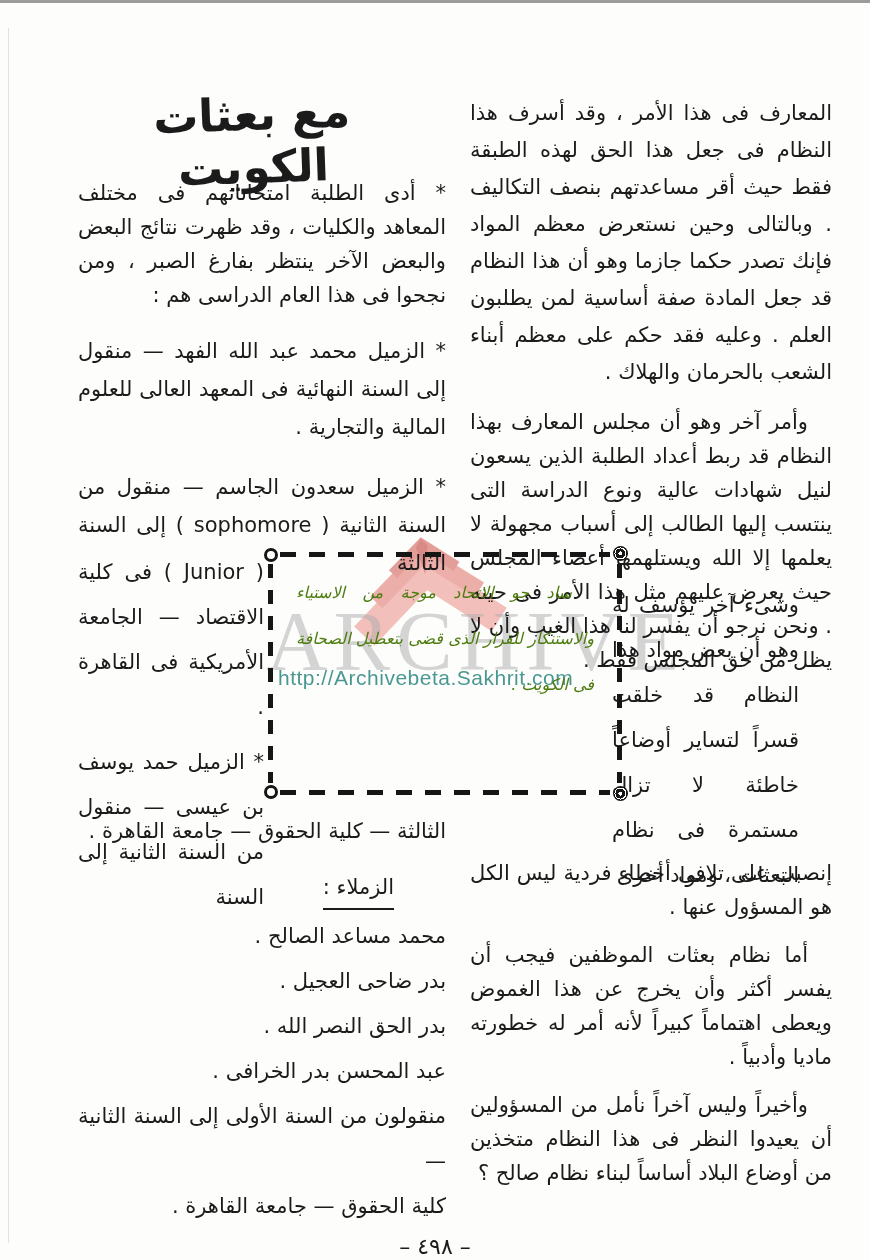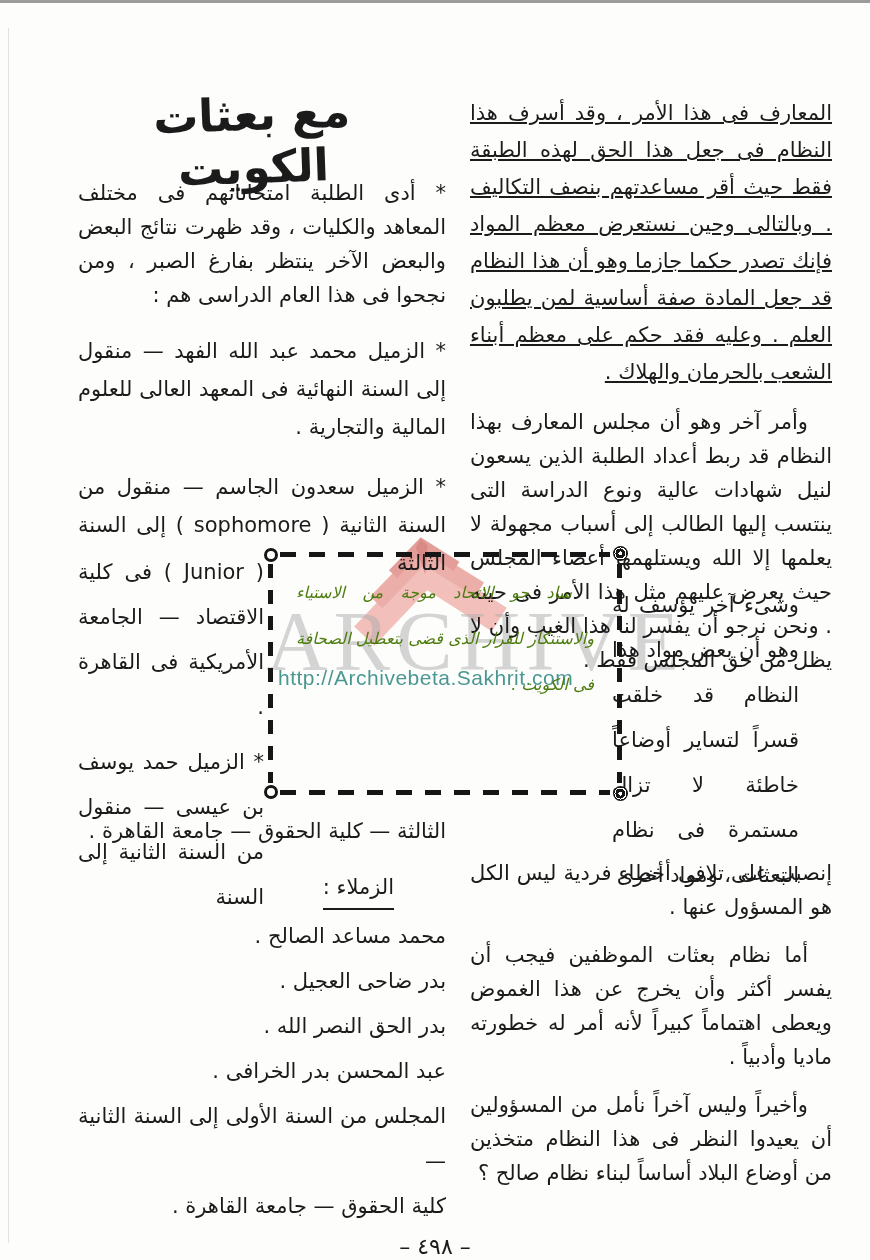--- a/index.html
+++ b/index.html
@@ -38,21 +38,21 @@
   .left-bottom .cont{line-height:34px;}
   .colleagues-heading{
     display:inline-block;margin:26px 52px 4px 0;padding-bottom:8px;
     border-bottom:2px solid #1b1b1b;font-size:21px;line-height:26px;
   }
   .colleague{line-height:45px;margin-right:52px;}
   .transfer1{line-height:45px;margin-top:4px;}
   .transfer2{line-height:45px;margin-right:52px;}
 
   .right-wide-top{position:absolute;top:95px;left:470px;width:362px;}
-  .right-wide-top .p1{line-height:37px;margin-bottom:14px;text-decoration:underline;}
+  .right-wide-top .p1{line-height:37px;margin-bottom:14px;}
   .right-wide-top .p2{line-height:34px;text-indent:24px;}
 
   .right-narrow{position:absolute;top:583px;left:612px;width:187px;}
   .right-narrow p{line-height:45px;}
 
   .right-wide-bottom{position:absolute;top:856px;left:470px;width:362px;}
   .right-wide-bottom .p3c{line-height:34px;}
   .right-wide-bottom .p4{line-height:34px;margin-top:14px;text-indent:24px;}
   .right-wide-bottom .p5{line-height:34px;margin-top:14px;text-indent:24px;}
 
@@ -143,21 +143,21 @@
   </div>
   <div class="ar left-bottom">
     <p class="cont">الثالثة — كلية الحقوق — جامعة القاهرة .</p>
     <div>
       <span class="colleagues-heading">الزملاء :</span>
     </div>
     <p class="colleague">محمد مساعد الصالح .</p>
     <p class="colleague">بدر ضاحى العجيل .</p>
     <p class="colleague">بدر الحق النصر الله .</p>
     <p class="colleague">عبد المحسن بدر الخرافى .</p>
-    <p class="transfer1">المجلس من السنة الأولى إلى السنة الثانية —</p>
+    <p class="transfer1">منقولون من السنة الأولى إلى السنة الثانية —</p>
     <p class="transfer2">كلية الحقوق — جامعة القاهرة .</p>
   </div>
 
   <div class="notice">
     <div class="dash top"></div>
     <div class="dash bottom"></div>
     <div class="dash v left"></div>
     <div class="dash v right"></div>
     <div class="corner c-ring" style="top:-4px;left:-4px;"></div>
     <div class="corner c-rose" style="top:-6px;right:-6px;"></div>

